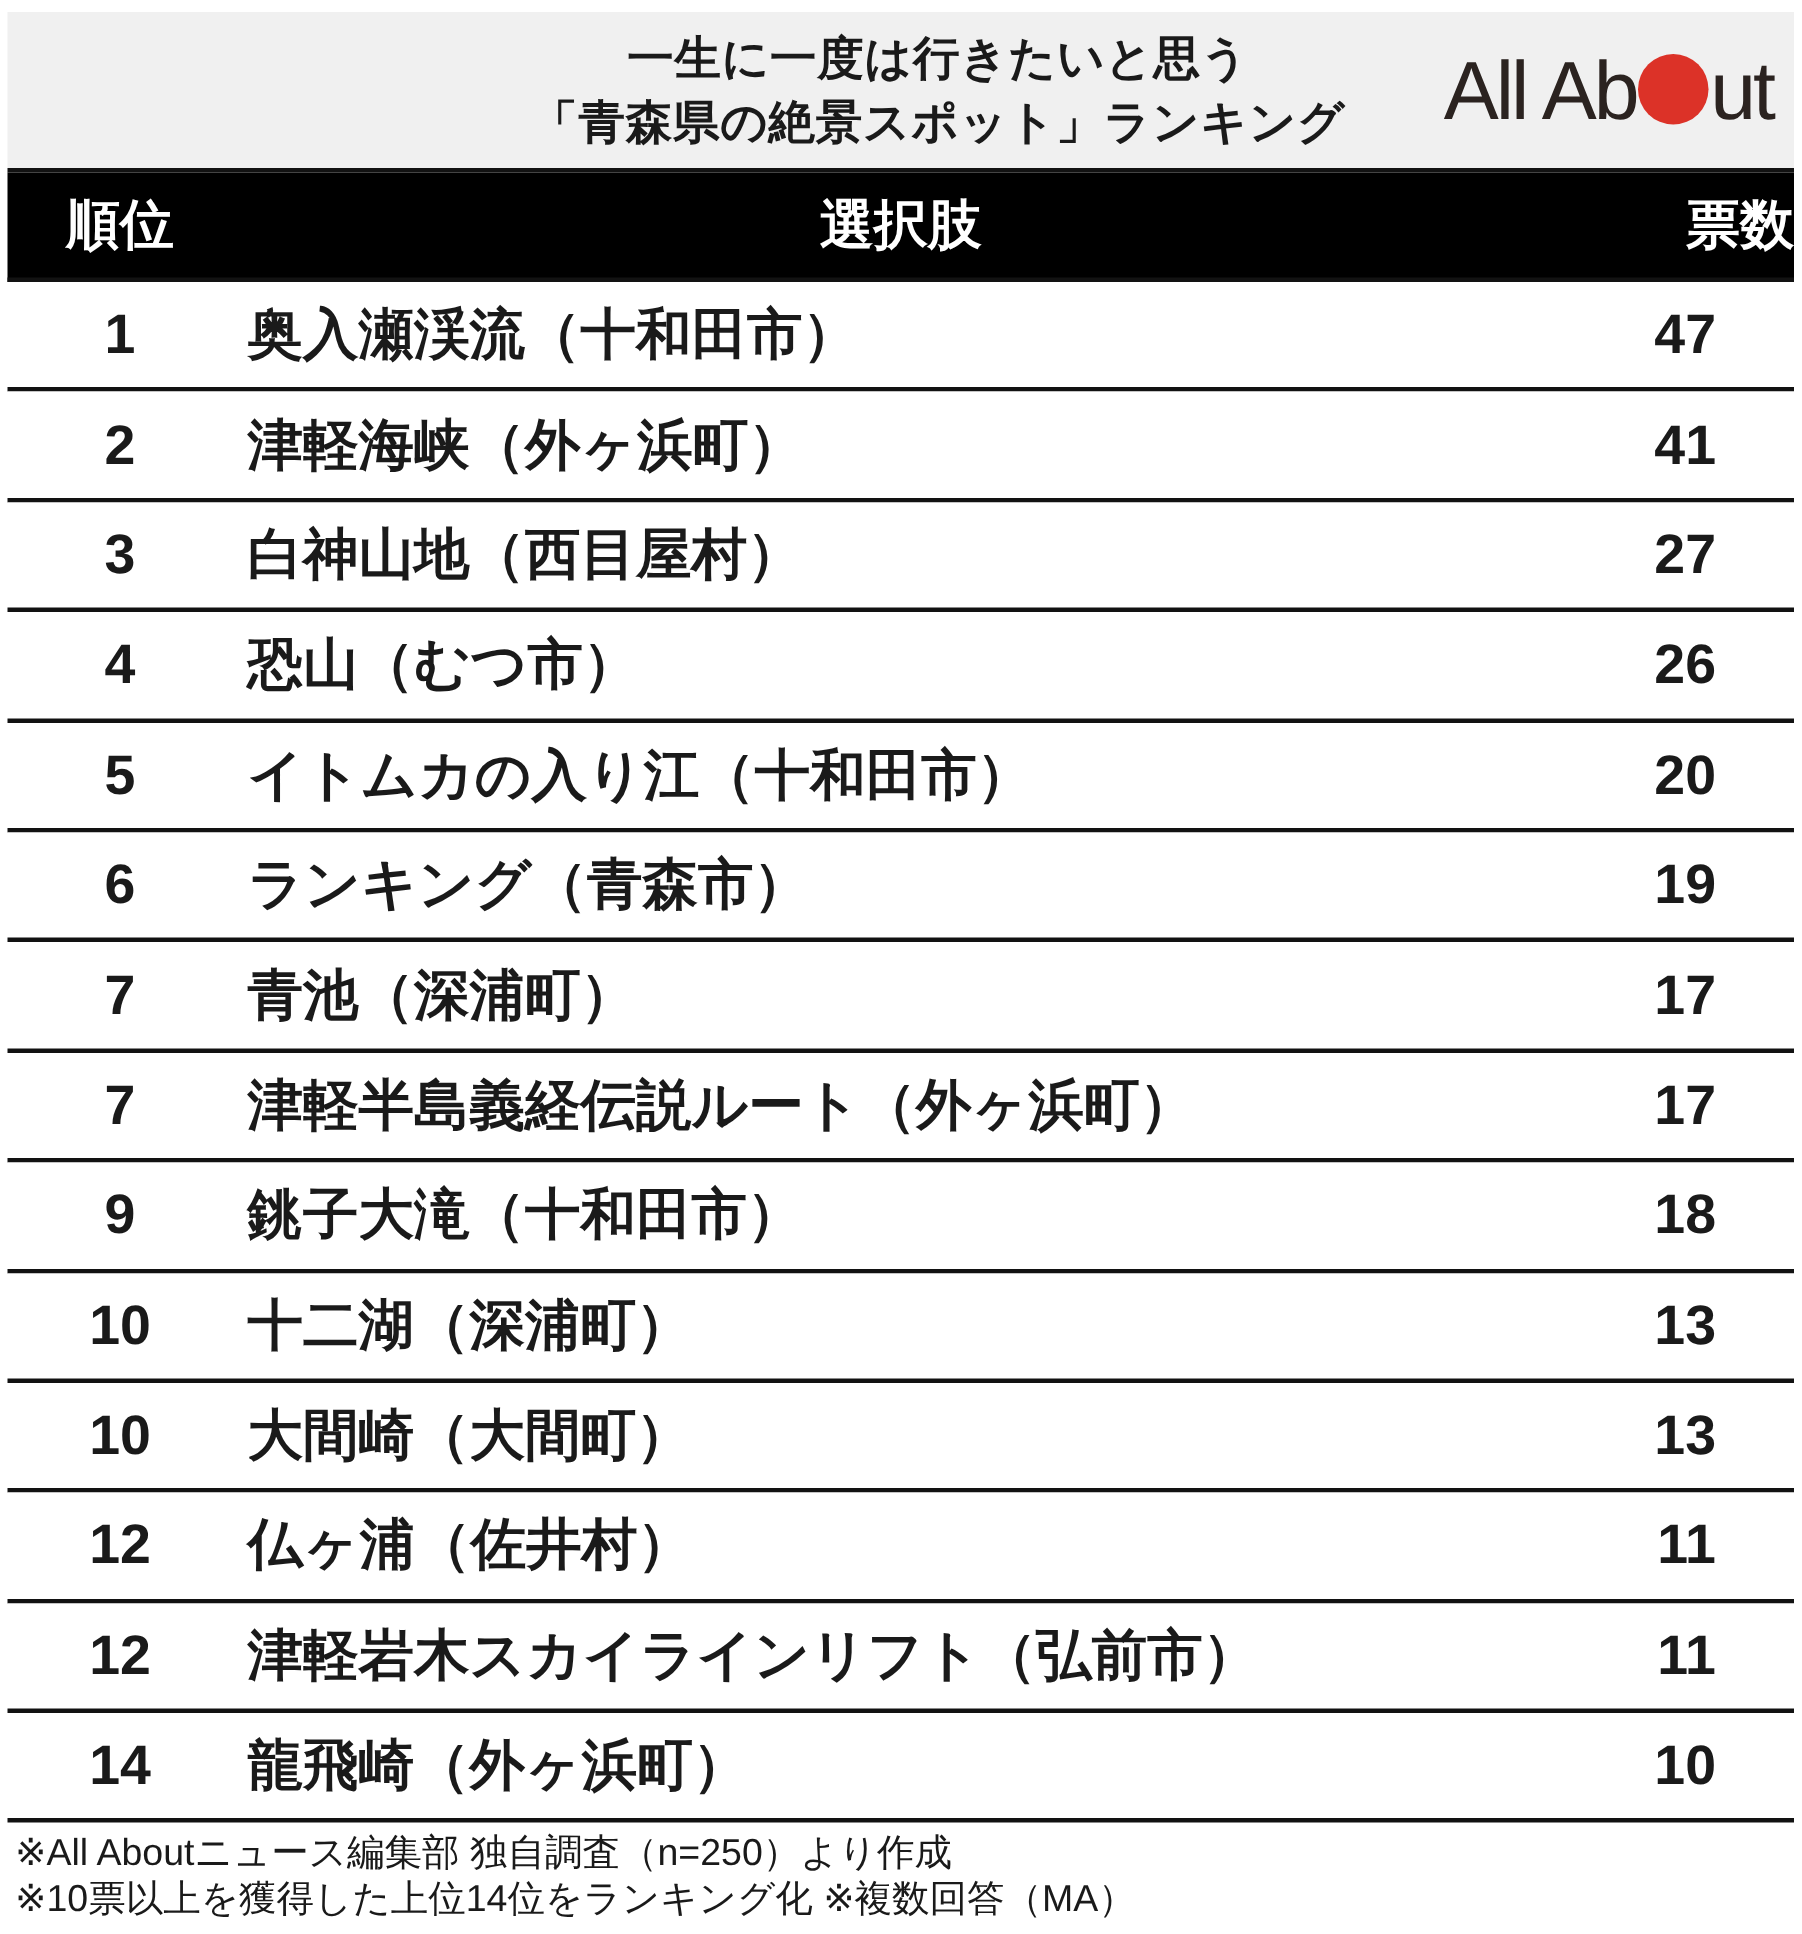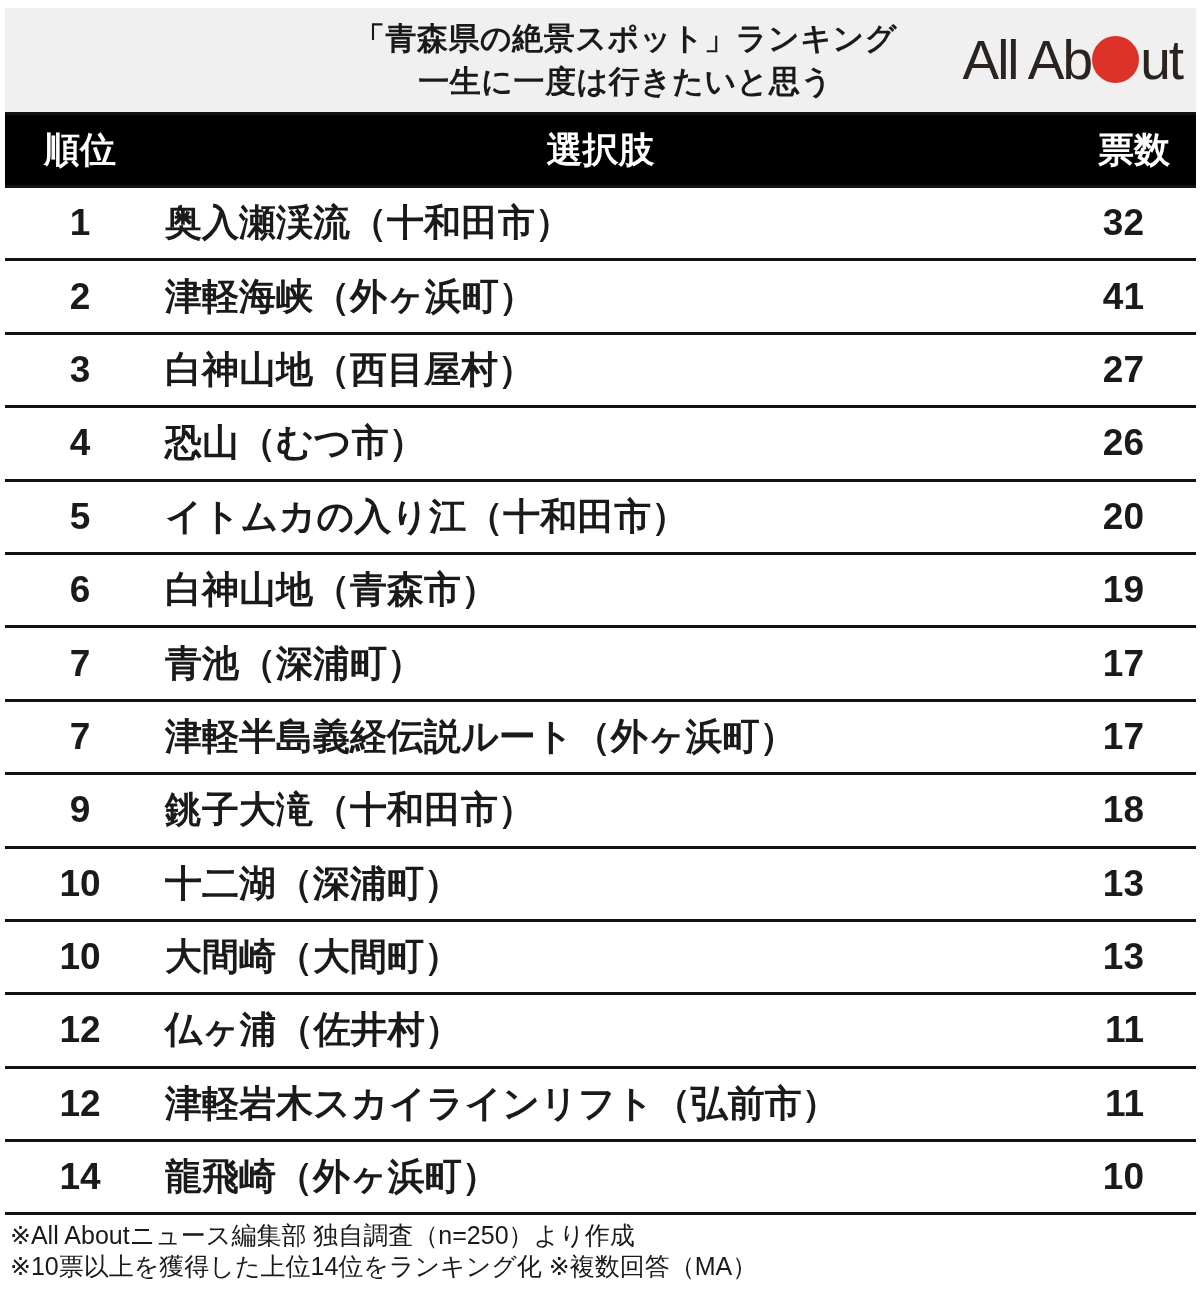--- a/index.html
+++ b/index.html
@@ -82,21 +82,21 @@
     z-index: 1;
   }
   .th-choice {
     position: absolute;
     left: 0;
     width: 100%;
     text-align: center;
   }
   .th-votes {
     margin-left: auto;
-    padding-right: 26px;
+    padding-right: 0;
     position: relative;
     z-index: 1;
   }
 
   .row {
     height: 70.4px;
     border-bottom: 3px solid #121212;
     display: flex;
     align-items: center;
     font-weight: bold;
@@ -126,39 +126,39 @@
     font-weight: normal;
   }
 </style>
 </head>
 <body>
 
 <div class="page">
 
   <div class="top-band" style="background: rgb(240, 240, 240);">
     <div class="title">
+      <div>一生に一度は行きたいと思う</div>
       <div>「青森県の絶景スポット」ランキング</div>
-      <div>一生に一度は行きたいと思う</div>
     </div>
     <div class="logo">
       <span>All Ab</span><span class="logo-dot" style="background: rgb(220, 50, 40);"></span><span>ut</span>
     </div>
   </div>
 
   <div class="table">
     <div class="thead" style="background: #000000;">
       <div class="th-rank">順位</div>
       <div class="th-choice">選択肢</div>
       <div class="th-votes">票数</div>
     </div>
     <div id="rows">
   <div class="row">
     <div class="td-rank">1</div>
     <div class="td-choice">奥入瀬渓流（十和田市）</div>
-    <div class="td-votes">32</div>
+    <div class="td-votes">47</div>
   </div>
 
   <div class="row">
     <div class="td-rank">2</div>
     <div class="td-choice">津軽海峡（外ヶ浜町）</div>
     <div class="td-votes">41</div>
   </div>
 
   <div class="row">
     <div class="td-rank">3</div>
@@ -173,21 +173,21 @@
   </div>
 
   <div class="row">
     <div class="td-rank">5</div>
     <div class="td-choice">イトムカの入り江（十和田市）</div>
     <div class="td-votes">20</div>
   </div>
 
   <div class="row">
     <div class="td-rank">6</div>
-    <div class="td-choice">白神山地（青森市）</div>
+    <div class="td-choice">ランキング（青森市）</div>
     <div class="td-votes">19</div>
   </div>
 
   <div class="row">
     <div class="td-rank">7</div>
     <div class="td-choice">青池（深浦町）</div>
     <div class="td-votes">17</div>
   </div>
 
   <div class="row">

